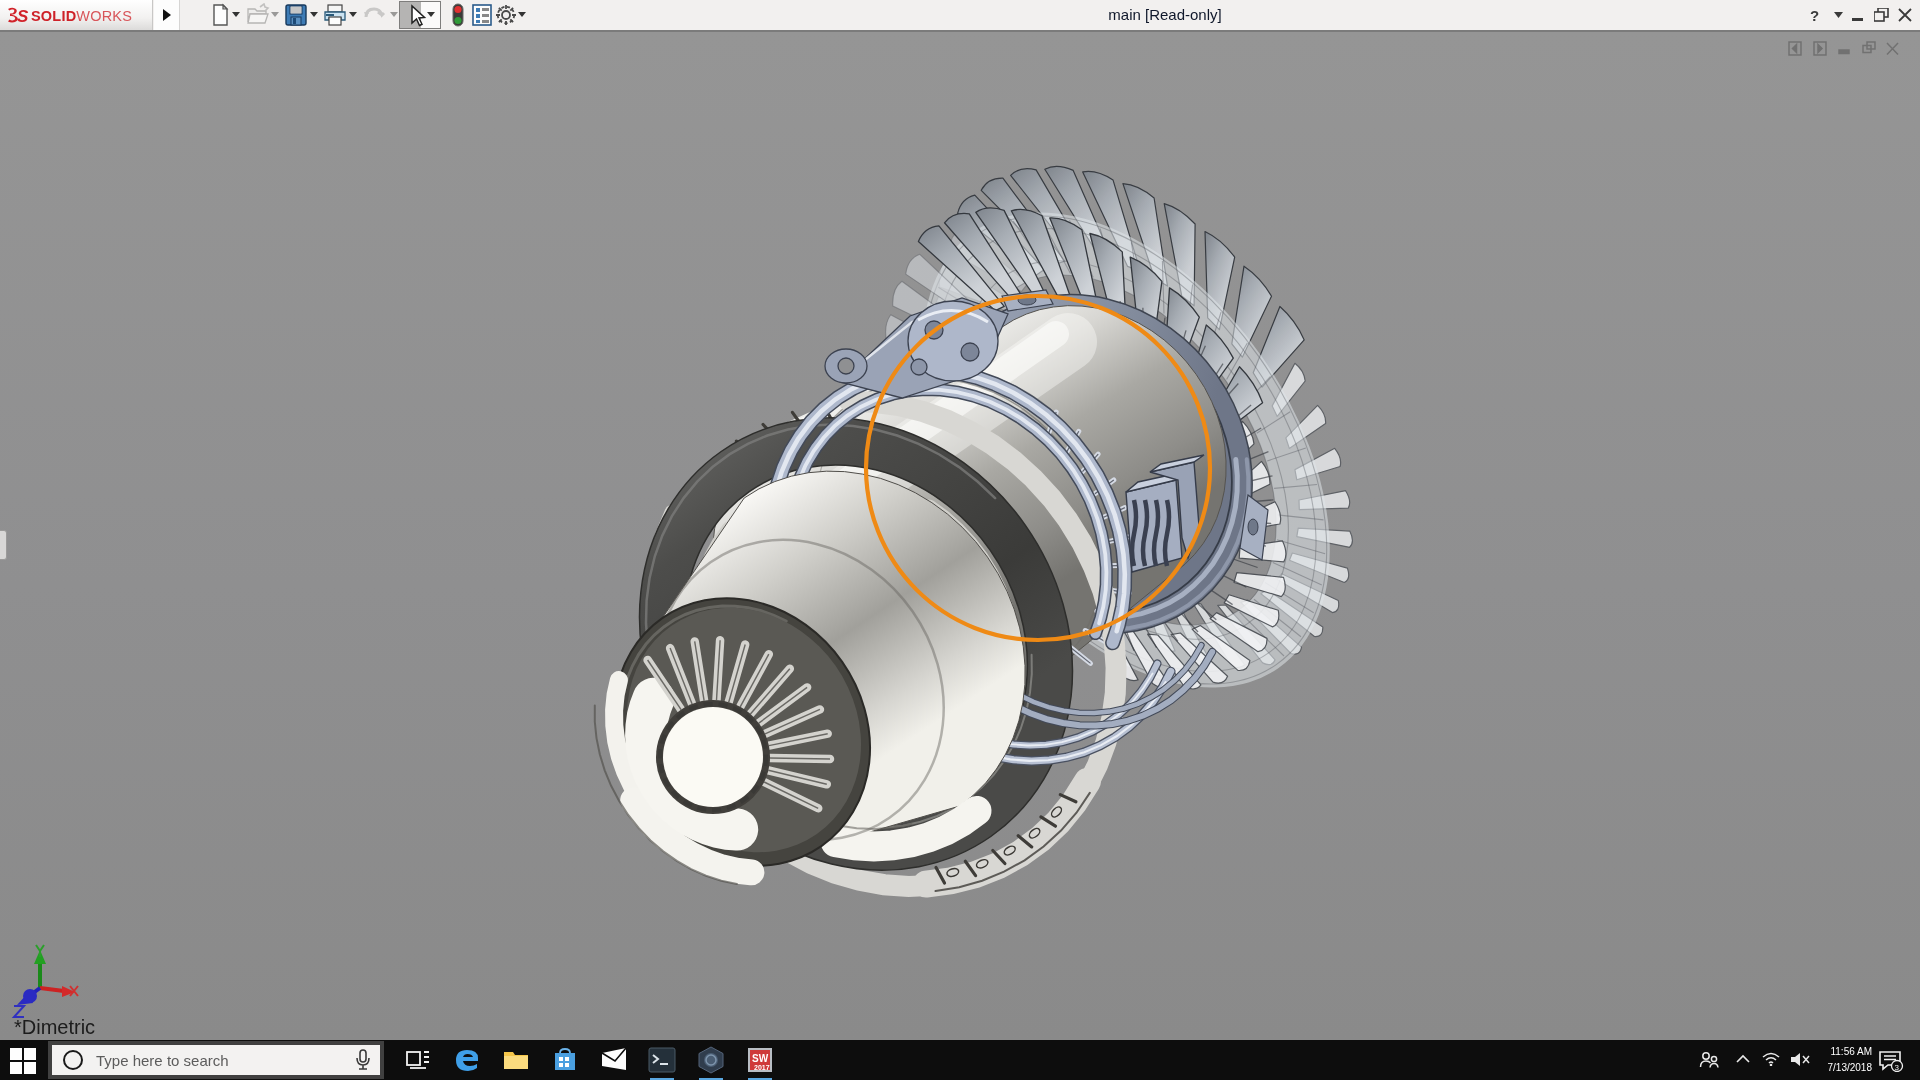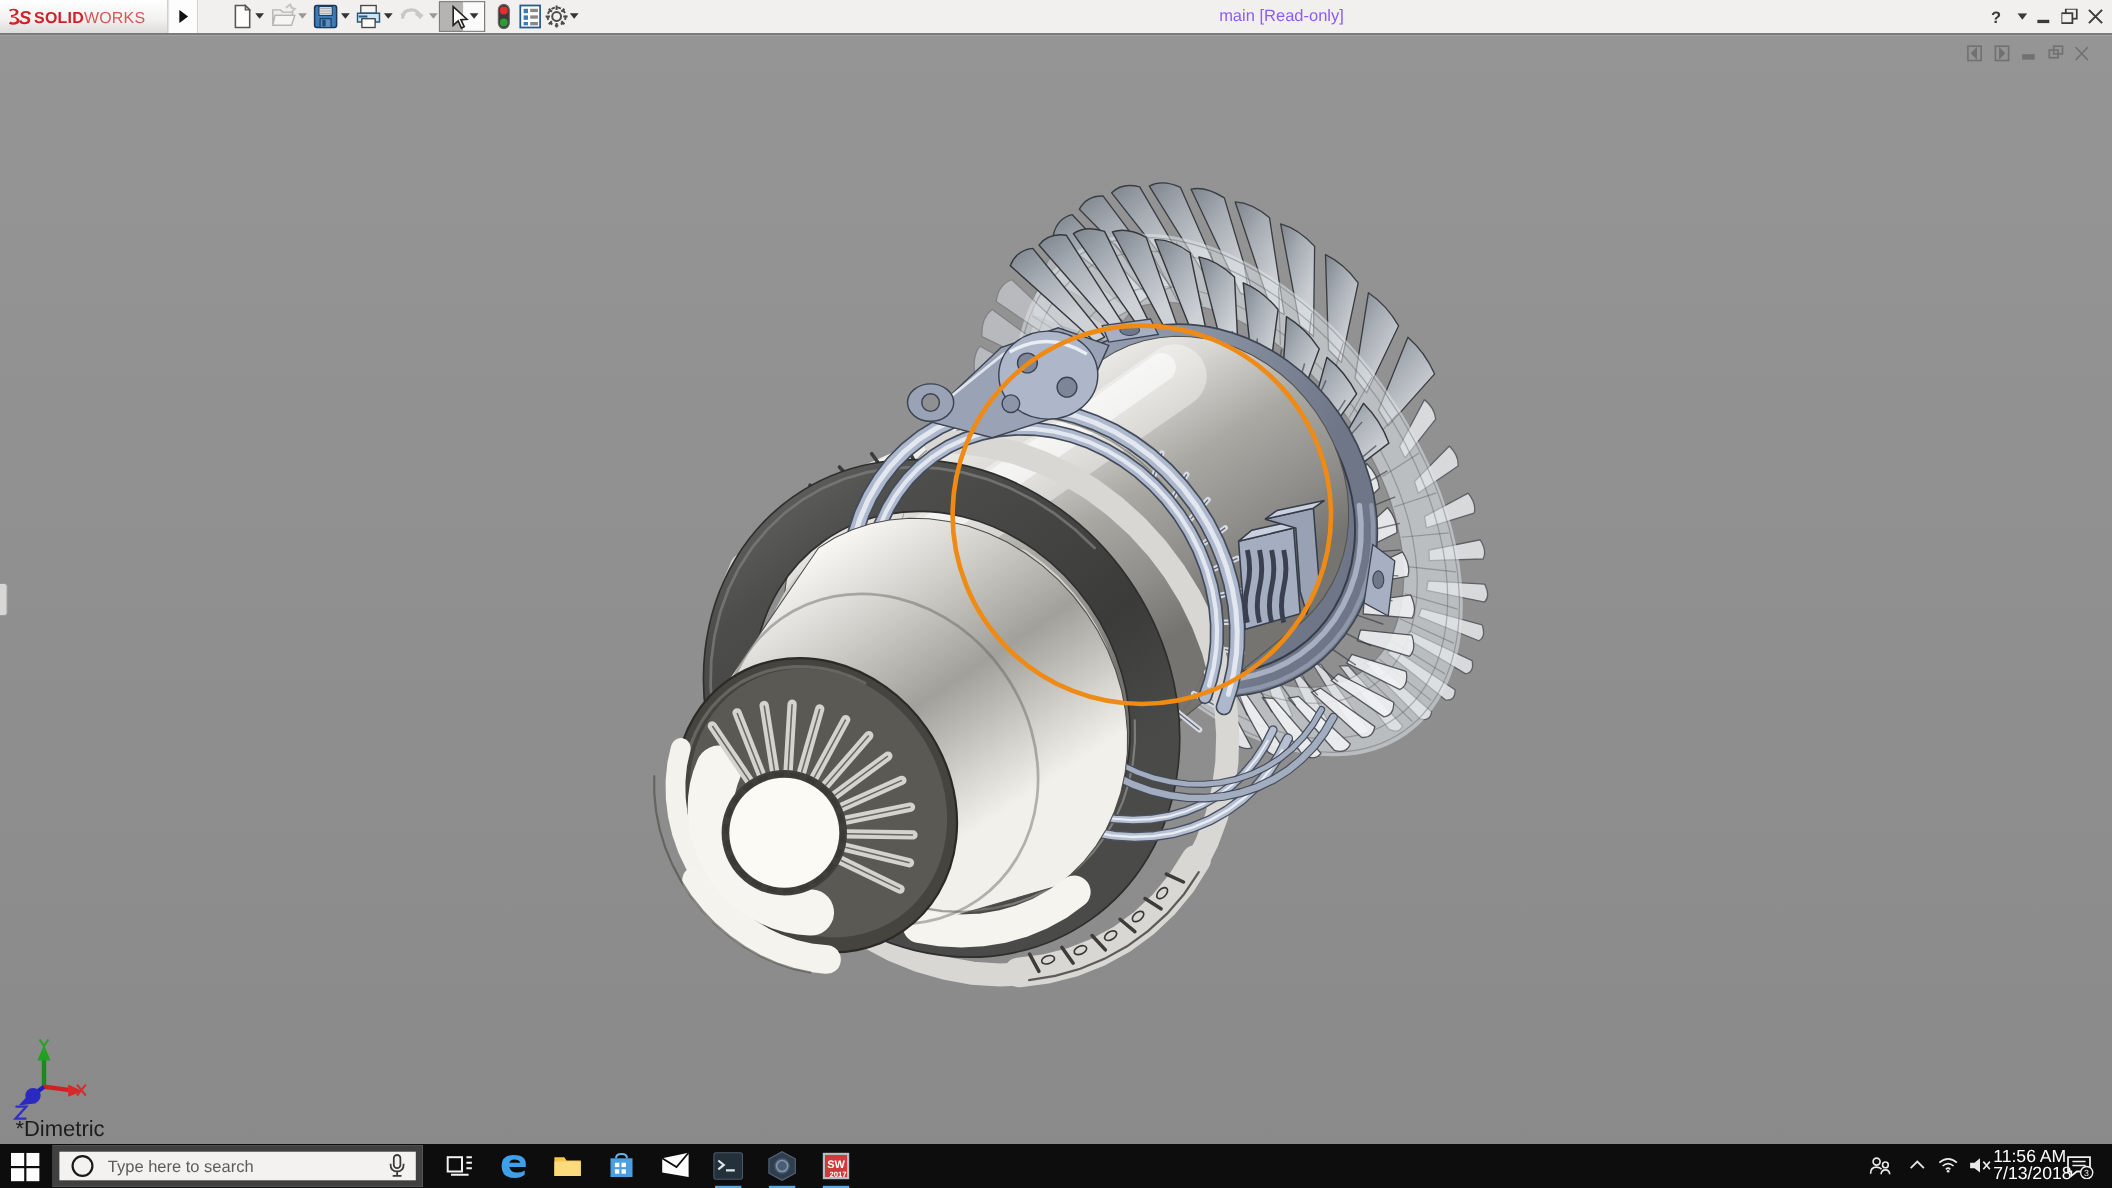--- a/index.html
+++ b/index.html
@@ -1,28 +1,28 @@
 <!DOCTYPE html>
 <html><head><meta charset="utf-8"><style>
 *{margin:0;padding:0;box-sizing:border-box}
 html,body{width:1920px;height:1080px;overflow:hidden;font-family:"Liberation Sans",sans-serif}
 #titlebar{position:absolute;left:0;top:0;width:1920px;height:32px;background:#f2f0ef;border-bottom:2px solid #7b7b7b}
 #logo{position:absolute;left:0;top:0;width:153px;height:30px;background:linear-gradient(180deg,#ffffff 0%,#f2f1f0 60%,#dcdbda 100%);border-right:1px solid #c8c7c6;display:flex;align-items:center;padding-left:6px}
 #flyout{position:absolute;left:154px;top:0;width:26px;height:30px;background:#fdfdfd;border-right:1px solid #d6d5d4;display:flex;align-items:center;justify-content:center}
 .tbi{position:absolute;top:3px;width:24px;height:24px}
 .dd{position:absolute;top:12px;width:0;height:0;border-left:4px solid transparent;border-right:4px solid transparent;border-top:5px solid #333}
 .ddg{border-top-color:#9a9998}
-#title{position:absolute;left:1015px;width:300px;top:0;height:30px;text-align:center;line-height:30px;font-size:15px;color:#8b5cf6}
+#title{position:absolute;left:1015px;width:300px;top:0;height:30px;text-align:center;line-height:30px;font-size:15px;color:#0f172a}
 #winctl{position:absolute;right:8px;top:0;height:30px;display:flex;align-items:center;gap:9px;color:#3a3a3a}
 #viewport{position:absolute;left:0;top:32px;width:1920px;height:1008px;background:linear-gradient(180deg,#959595 0%,#8f8f90 55%,#8a8a8a 100%)}
 #taskbar{position:absolute;left:0;top:1040px;width:1920px;height:40px;background:#0d0d0d}
-#search{position:absolute;left:48px;top:1041px;width:336px;height:38px;background:#f3f2f1;border:6px solid #404040;display:flex;align-items:center}
+#search{position:absolute;left:48px;top:1041px;width:336px;height:38px;background:#f3f2f1;border:4px solid #404040;display:flex;align-items:center}
 #search span{color:#5c5c5c;font-size:15px;margin-left:10px}
 .tico{position:absolute;top:1046px;width:28px;height:28px}
-#clock{position:absolute;right:36px;top:1044px;width:72px;text-align:left;color:#fff;font-size:16px;line-height:16px}
+#clock{position:absolute;right:48px;top:1044px;width:72px;text-align:right;color:#fff;font-size:10px;line-height:16px}
 #dimetric{position:absolute;left:14px;top:984px;font-size:20px;color:#1c1c1c}
 #lefttab{position:absolute;left:0;top:498px;width:7px;height:30px;background:#d8d7d6;border:1px solid #9b9a99;border-left:none;border-radius:0 3px 3px 0}
 </style></head><body>
 <div id="titlebar">
 <div id="logo">
       <svg width="146" height="22" viewBox="0 0 146 22">
 <path d="M2 5 Q6 3 9 4.5 Q12 6 10 9 Q8 11 5 10.5 Q9 11 11 13 Q13 15.5 10 17.5 Q6 19.5 2 17.5 L3.5 15.5 Q6 17 8 16 Q10 15 8.5 13 Q7 11.5 4 12 L4 9.5 Q7 9.8 8 8 Q9 6 7 5.5 Q5 5 3.5 6.5 Z" fill="#d1232a"></path>
 <text x="11" y="17.5" font-size="17" font-weight="bold" font-style="italic" fill="#d1232a" font-family="Liberation Sans,sans-serif">S</text>
 <text x="25" y="16.5" font-size="14.5" font-weight="bold" fill="#ce2128" font-family="Liberation Sans,sans-serif" letter-spacing="0.2">SOLID<tspan font-weight="normal" fill="#d8555a">WORKS</tspan></text>
 </svg>

